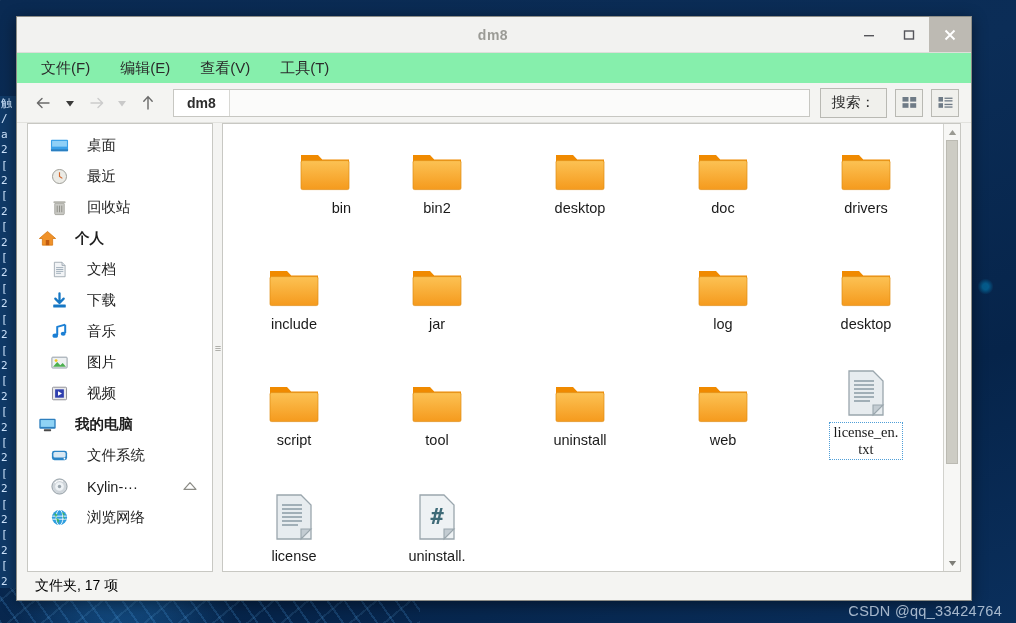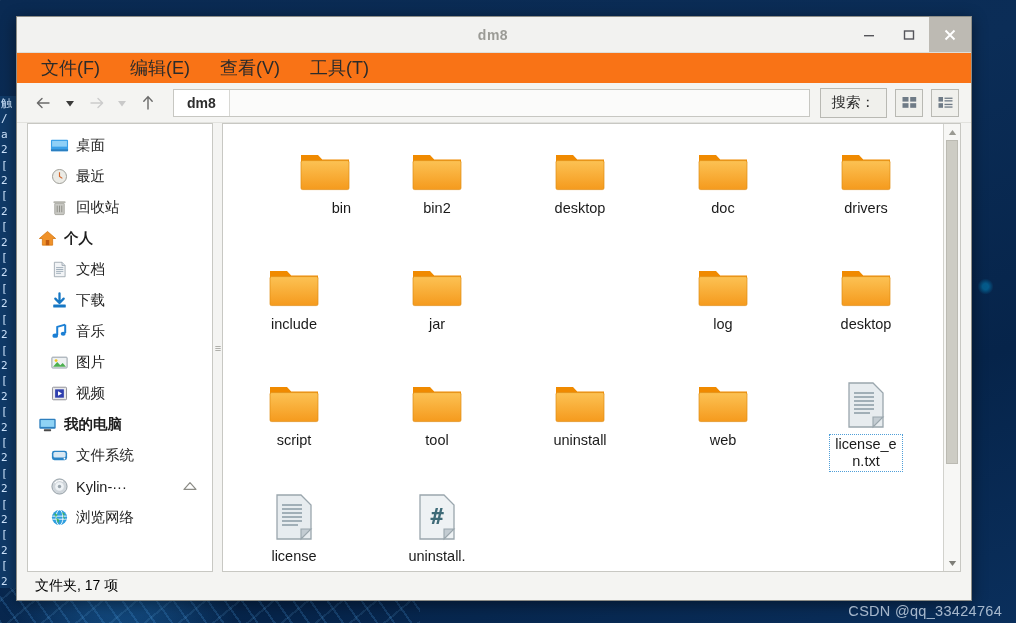--- a/index.html
+++ b/index.html
@@ -68,23 +68,23 @@
   }
   .win-btn {
     width: 40px; display: flex; align-items: center; justify-content: center;
     cursor: default; color: #55555a;
   }
   .win-btn.close { background: #bdbab3; color: #ffffff; width: 42px; }
 
   
   #menubar {
     height: 30px; flex: 0 0 30px;
-    background: #f97316;
+    background: #86efac;
     display: flex; align-items: center; padding-left: 22px; gap: 26px;
-    font-size: 18px; color: #2b2b2b;
+    font-size: 15px; color: #2b2b2b;
   }
   .menu-item { cursor: default; padding: 2px 2px; }
 
   
   #toolbar {
     height: 40px; flex: 0 0 40px;
     background: #f4f4f2;
     display: flex; align-items: center; padding: 0 12px 0 14px; gap: 0;
     border-bottom: 1px solid #e2e2de;
   }
@@ -121,21 +121,21 @@
   
   #body-area { flex: 1; display: flex; padding: 0 10px 0 10px; gap: 0; min-height: 0; }
 
   #sidebar {
     width: 186px; flex: 0 0 186px;
     background: #ffffff; border: 1px solid #c8c8c3;
     padding-top: 6px; overflow: hidden;
   }
   .side-item {
     height: 31px; display: flex; align-items: center;
-    padding-left: 22px; gap: 7px;
+    padding-left: 22px; gap: 18px;
     font-size: 14.5px; color: #1e1e1e; cursor: default;
   }
   .side-item.root { padding-left: 10px; font-weight: bold; }
   .side-ico { width: 19px; height: 19px; flex: 0 0 19px; display: block; }
   .side-label { white-space: nowrap; overflow: hidden; }
   .eject { margin-left: auto; margin-right: 14px; }
 
   #splitter { width: 9px; flex: 0 0 9px; display: flex; align-items: center; justify-content: center; }
   #splitter span { font-size: 11px; color: #9a9a95; letter-spacing: -1px; }
 
@@ -633,21 +633,21 @@
                       <stop offset="1" stop-color="#f59a1d"></stop>
                     </linearGradient>
                   </defs>
                   <path d="M4 7 H21 L25.2 11.6 H52 V15 H4 Z" fill="#f08a00"></path>
                   <rect x="4" y="12.6" width="48" height="29" rx="1.6" fill="url(#fg)"></rect>
                   <rect x="4" y="12.6" width="48" height="29" rx="1.6" fill="none" stroke="#e08c12" stroke-width="0.7"></rect>
                 </svg>
               </div>
               <div class="fname">web</div>
             </div>
-            <div class="fitem focused" style="left: 584px; top: 248px;">
+            <div class="fitem focused" style="left: 584px; top: 236px; font-family: Liberation Serif, serif;">
               <div class="ico">
                 <svg width="44" height="50" viewBox="0 0 44 50">
                   <path d="M5 3 H29 L39 13 V47 H5 Z" fill="#e7ecef" stroke="#9aa6ad" stroke-width="1.3"></path>
                   <path d="M29 47 L39 37 H29 Z" fill="#c3ccd2" stroke="#9aa6ad" stroke-width="1.1"></path>
                   <path d="M10 13 H30 M10 17 H30 M10 21 H30 M10 25 H30 M10 29 H30 M10 33 H26" stroke="#8b9aa5" stroke-width="1.6"></path>
                 </svg>
               </div>
               <div class="fname">license_en.txt</div>
             </div>
             <div class="fitem" style="left: 12px; top: 360px;">

